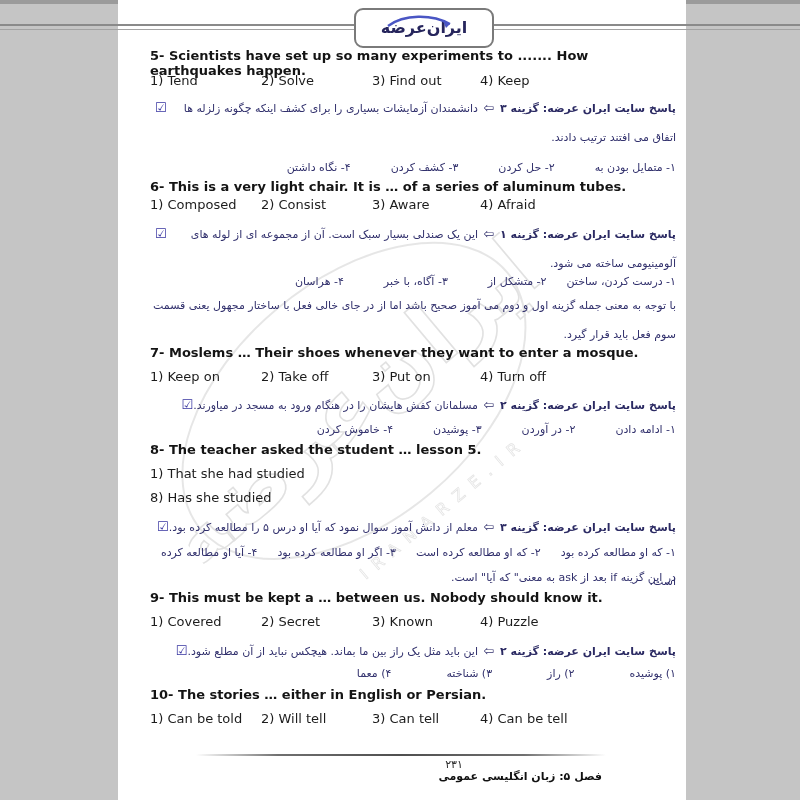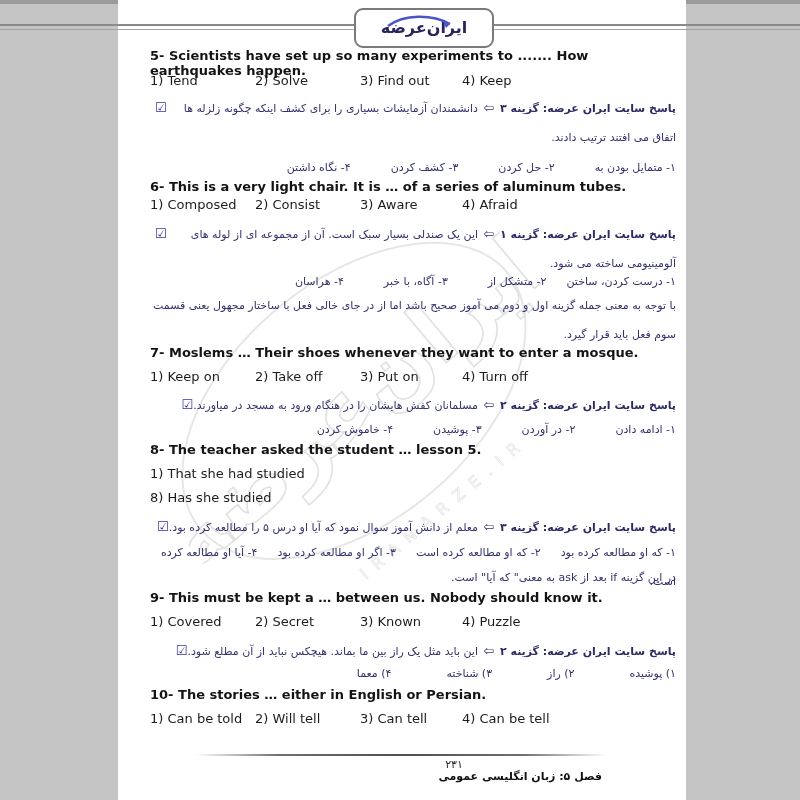--- a/index.html
+++ b/index.html
@@ -27,21 +27,21 @@
   }
   .logo-swoosh{position:absolute;left:28px;top:3px;}
   
   .wm{
     position:absolute;left:150px;top:220px;width:440px;height:400px;z-index:1;
     transform:rotate(-40deg);opacity:0.65;pointer-events:none;
   }
   
   .row{position:absolute;left:150px;right:124px;z-index:4;font-size:13px;color:#1c1c1c;}
   .en-q{font-weight:bold;color:#141414;}
-  .opt-grid{display:grid;grid-template-columns:105px 105px 102px 1fr;}
+  .opt-grid{display:grid;grid-template-columns:105px 105px 102px 1fr;gap:6px;}
   .opt-grid2{display:grid;grid-template-columns:210px 1fr;}
   .fa-row{
     position:absolute;left:148px;right:124px;z-index:4;
     direction:rtl;text-align:right;
     font-size:11px;color:#32316d;line-height:29px;
   }
   .abox{display:inline-block;max-width:100%;direction:rtl;text-align:right;}
   .ans-label{font-weight:bold;color:#2b2a63;}
   .chk{float:left;margin-left:7px;color:#3734a0;font-size:13px;line-height:29px;}
   .arr{color:#32316d;font-size:13px;padding:0 2px;}

